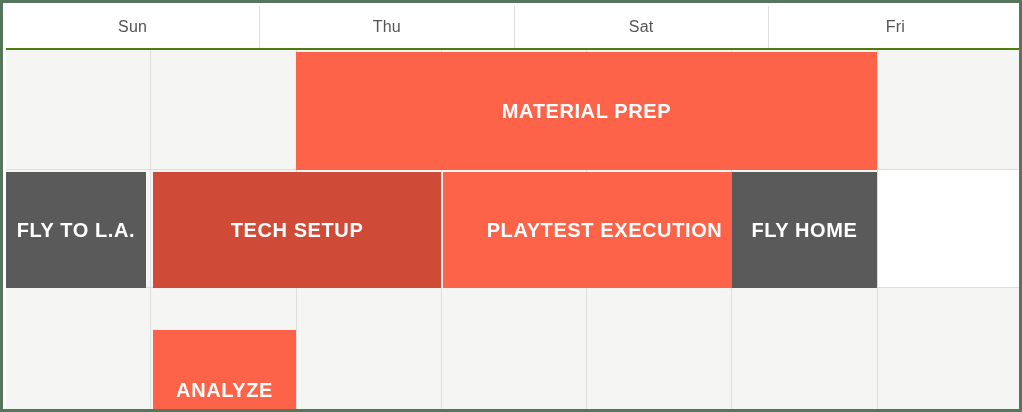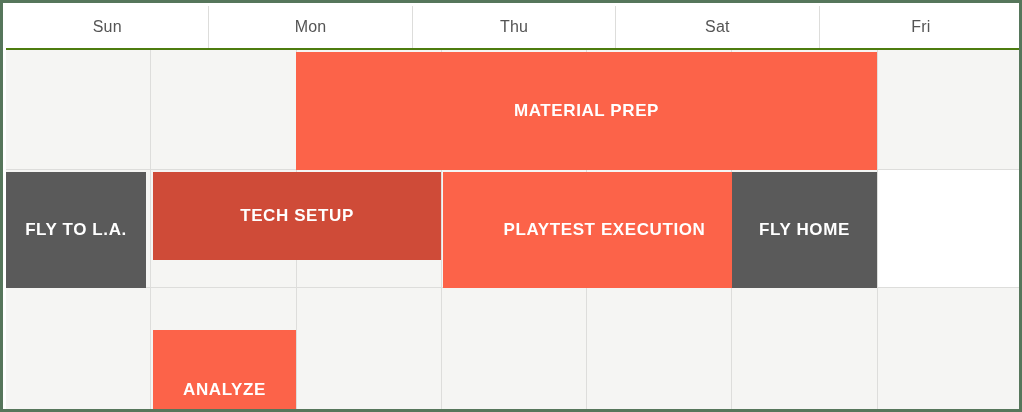--- a/index.html
+++ b/index.html
@@ -94,44 +94,41 @@
     width: 1016px;
     height: 406px;
   }
   .event-bar {
     position: absolute;
     display: flex;
     align-items: center;
     justify-content: center;
     box-sizing: border-box;
     color: #ffffff;
-    font-size: 17px;
+    font-size: 20px;
     font-weight: bold;
     letter-spacing: 0.6px;
     text-align: center;
     line-height: 1.15;
     padding: 0 6px;
     overflow: hidden;
   }
   .event-label { pointer-events: none; }
 </style>
 </head>
 <body>
 
 <div id="calendar-frame">
   <div id="calendar-inner">
 
     <div class="grid-layer">
 
       <div class="header-row">
         <div class="header-cell">
           <span>Sun</span>
-        </div>
-        <div class="header-cell">
-          <span>Mon</span>
         </div>
         <div class="header-cell">
           <span>Thu</span>
         </div>
         <div class="header-cell">
           <span>Sat</span>
         </div>
         <div class="header-cell">
           <span>Fri</span>
         </div>
@@ -168,21 +165,21 @@
       </div>
     </div>
 
     <div class="events-layer" id="events-layer">
         <div class="event-bar" style="left: 290px; top: 46px; width: 581px; height: 118px; background: rgb(252, 99, 73);">
           <span class="event-label">MATERIAL PREP</span>
         </div>
         <div class="event-bar" style="left: 0px; top: 166px; width: 140px; height: 116px; background: rgb(90, 90, 90);">
           <span class="event-label">FLY TO L.A.</span>
         </div>
-        <div class="event-bar" style="left: 147px; top: 166px; width: 288px; height: 88px; background: rgb(207, 75, 56);">
+        <div class="event-bar" style="left: 147px; top: 166px; width: 288px; height: 116px; background: rgb(207, 75, 56);">
           <span class="event-label">TECH SETUP</span>
         </div>
         <div class="event-bar" style="left: 437px; top: 166px; width: 323px; height: 116px; background: rgb(252, 99, 73);">
           <span class="event-label">PLAYTEST EXECUTION</span>
         </div>
         <div class="event-bar" style="left: 726px; top: 166px; width: 145px; height: 116px; background: rgb(90, 90, 90);">
           <span class="event-label">FLY HOME</span>
         </div>
         <div class="event-bar" style="left: 147px; top: 284px; width: 143px; height: 120px; background: rgb(252, 99, 73); margin-top: 40px;">
           <span class="event-label">ANALYZE</span>

